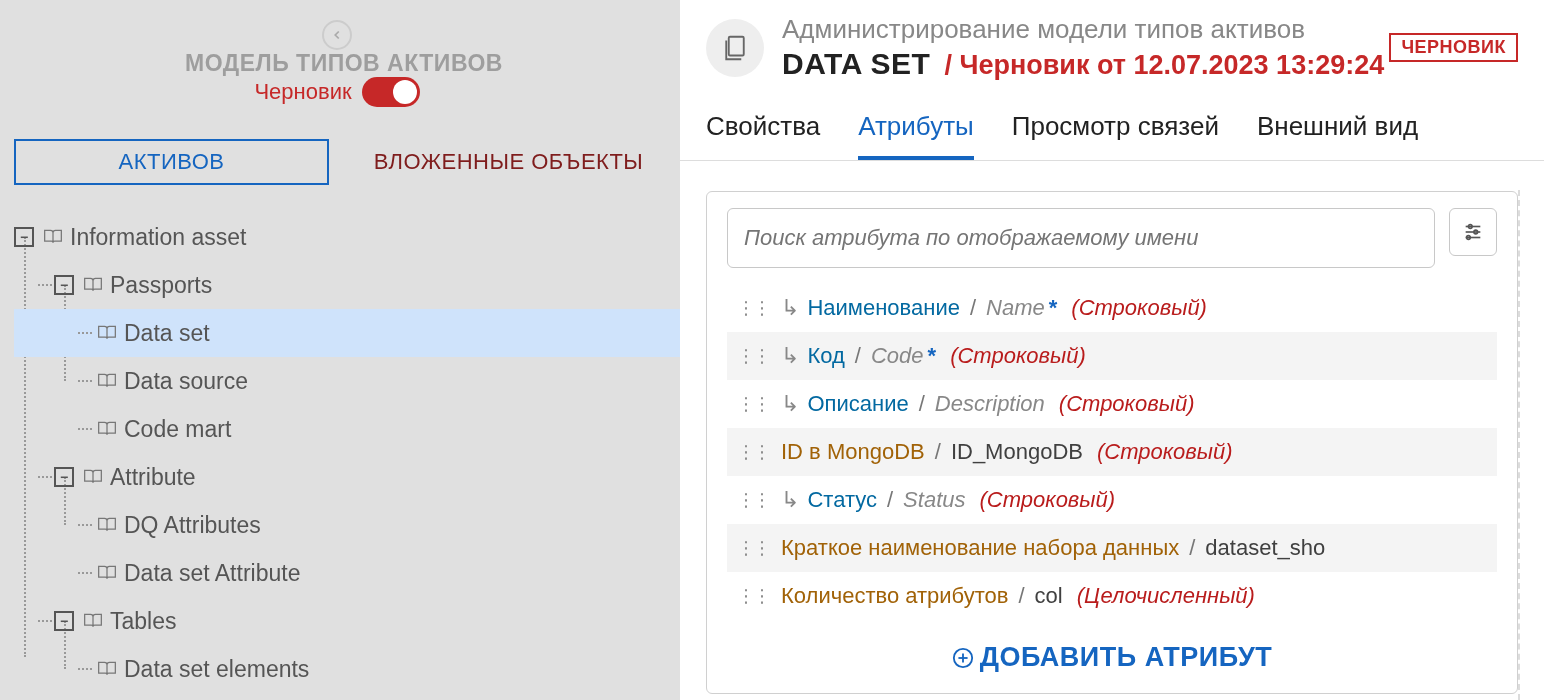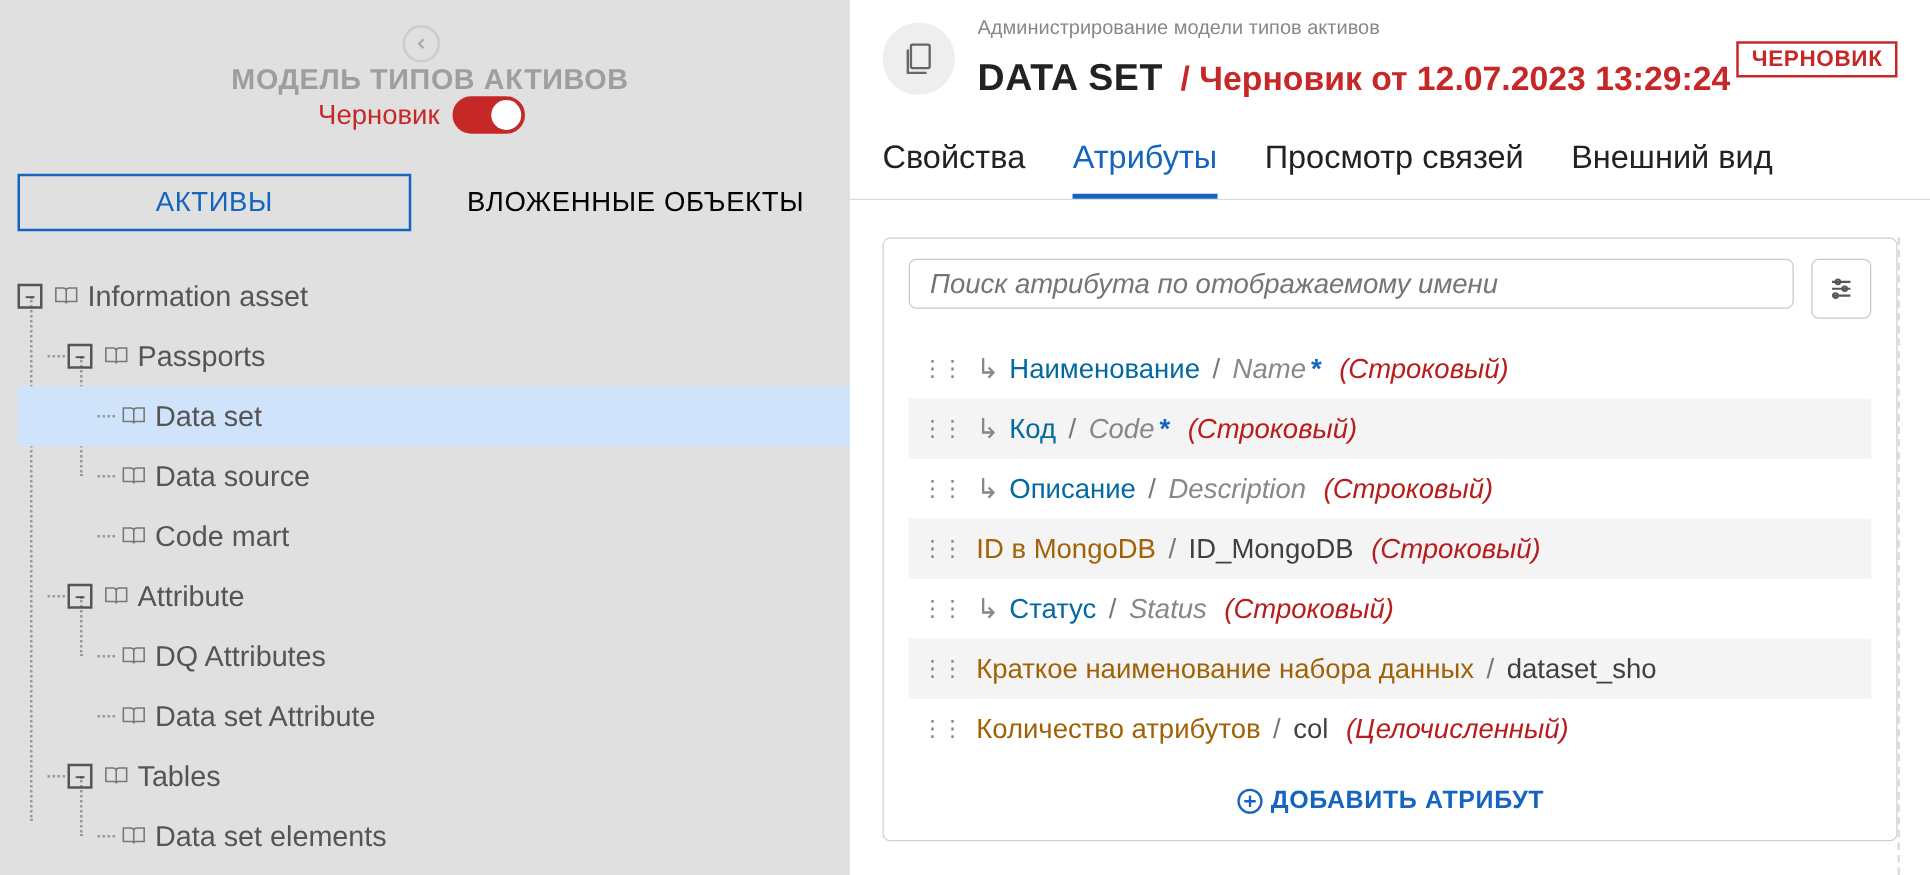--- a/index.html
+++ b/index.html
@@ -12,71 +12,71 @@
 .lp-title { flex:1; margin-left:14px; font-size:23px; font-weight:700; color:#9e9e9e; letter-spacing:.5px; }
 .toggle-wrap { display:flex; align-items:center; gap:10px; }
 .toggle-label { color:#c62828; font-size:22px; font-weight:500; }
 .toggle { width:58px; height:30px; background:#c62828; border-radius:15px; position:relative; cursor:pointer; }
 .toggle::after { content:""; position:absolute; width:24px; height:24px; background:#fff; border-radius:50%; top:3px; right:3px; }
 
 
 .lp-tabs { display:flex; gap:22px; padding:14px 14px 28px 14px; }
 .lp-tab { flex:1; height:46px; display:flex; align-items:center; justify-content:center; font-size:22px; letter-spacing:.5px; cursor:pointer; border:2px solid transparent; }
 .lp-tab.active { border:2px solid #1565c0; color:#1565c0; font-weight:500; }
-.lp-tab.inactive { color:#000000; }
+.lp-tab.inactive { color:#7f1d1d; }
 
 
 .tree { position:relative; padding-left:14px; font-size:23px; color:#555; }
 .tree-row { display:flex; align-items:center; height:48px; position:relative; }
 .tree-row.sel { background:#cfe3fb; width:100%; }
 .expander { width:20px; height:20px; border:2px solid #555; display:flex; align-items:center; justify-content:center; font-size:14px; font-weight:bold; color:#555; margin-right:6px; cursor:pointer; line-height:1; }
 .book-icon { display:inline-flex; margin-right:4px; color:#777; }
 .tree-label { cursor:pointer; }
 .indent-1 { padding-left:40px; }
 .indent-2 { padding-left:80px; }
 
 .v-line { position:absolute; border-left:2px dotted #999; }
 .h-line { position:absolute; border-top:2px dotted #999; width:14px; }
 
 
 .right-panel { flex:1; height:100%; background:#fff; display:flex; flex-direction:column; position:relative; }
 .rp-header { display:flex; align-items:center; padding:14px 26px 6px 26px; }
 .doc-icon { width:58px; height:58px; border-radius:50%; background:#eee; display:flex; align-items:center; justify-content:center; color:#666; margin-right:18px; }
 .rp-header-text { flex:1; }
-.rp-bread { color:#888; font-size:16px; margin-bottom:14px; }
+.rp-bread { color:#888; font-size:26px; margin-bottom:2px; }
 .rp-title-row { display:flex; align-items:baseline; gap:14px; flex-wrap:nowrap; white-space:nowrap; }
 .rp-title { font-size:30px; font-weight:800; color:#222; letter-spacing:.5px; }
 .rp-draft-date { font-size:27px; font-weight:700; color:#c62828; }
 .badge { border:2px solid #c62828; color:#c62828; padding:2px 10px; font-size:18px; font-weight:600; margin-left:auto; letter-spacing:.5px; }
 
 
 .rp-tabs { display:flex; gap:38px; padding:24px 26px 0 26px; border-bottom:1px solid #ddd; }
 .rp-tab { font-size:26px; color:#222; padding-bottom:14px; cursor:pointer; border-bottom:4px solid transparent; }
 .rp-tab.active { color:#1565c0; border-bottom:4px solid #1565c0; }
 
 
 .attr-card { margin:30px 26px 0 26px; border:1px solid #d0d0d0; border-radius:6px; padding:16px 20px 20px 20px; position:relative; }
 .attr-top { display:flex; gap:14px; margin-bottom:16px; }
-.search-input { flex:1; height:40px; border:1px solid #c8c8c8; border-radius:6px; padding:0 16px; font-size:22px; color:#555; font-style:italic; }
+.search-input { flex:1; height:60px; border:1px solid #c8c8c8; border-radius:6px; padding:0 16px; font-size:22px; color:#555; font-style:italic; }
 .filter-btn { width:48px; height:48px; border:1px solid #c8c8c8; border-radius:6px; display:flex; align-items:center; justify-content:center; color:#555; cursor:pointer; }
 
 .attr-list { display:flex; flex-direction:column; }
 .attr-row { display:flex; align-items:center; height:48px; font-size:22px; padding:0 10px; }
 .attr-row.alt { background:#f4f4f4; }
 .drag-handle { color:#888; margin-right:12px; cursor:grab; font-size:18px; letter-spacing:-2px; }
 .inherit-arrow { color:#888; margin-right:8px; }
 .attr-label-ru { color:#0369a1; }
 .attr-label-plain { color:#a16207; }
 .sep { color:#777; margin:0 10px; }
 .attr-code { color:#888; font-style:italic; }
 .attr-code.plain { color:#404040; font-style:normal; }
 .req-star { color:#1565c0; font-weight:700; margin-left:4px; }
 .attr-type { color:#b91c1c; font-style:italic; margin-left:14px; }
 
-.add-attr { display:flex; align-items:center; justify-content:center; gap:6px; margin-top:22px; color:#1565c0; font-size:20px; font-weight:600; letter-spacing:.5px; cursor:pointer; }
+.add-attr { display:flex; align-items:center; justify-content:center; gap:6px; margin-top:22px; color:#1565c0; font-size:27px; font-weight:600; letter-spacing:.5px; cursor:pointer; }
 
 .right-divider { position:absolute; right:24px; top:190px; bottom:0; border-left:2px dashed #dcdcdc; }
 </style>
 </head>
 <body>
 
 <div class="left-panel">
   <div class="lp-header">
     <div class="back-btn">
       <svg width="14" height="14" viewBox="0 0 24 24" fill="none" stroke="currentColor" stroke-width="3">
@@ -84,21 +84,21 @@
         </svg>
     </div>
     <div class="lp-title">МОДЕЛЬ ТИПОВ АКТИВОВ</div>
     <div class="toggle-wrap">
       <span class="toggle-label">Черновик</span>
       <div class="toggle"></div>
     </div>
   </div>
 
   <div class="lp-tabs">
-    <div class="lp-tab active">АКТИВЫ</div>
+    <div class="lp-tab active">АКТИВОВ</div>
     <div class="lp-tab inactive">ВЛОЖЕННЫЕ ОБЪЕКТЫ</div>
   </div>
 
   <div class="tree">
 
     <div class="v-line" style="left:24px; top:24px; height:420px;"></div>
     <div class="v-line" style="left:64px; top:72px; height:96px;"></div>
     <div class="v-line" style="left:64px; top:264px; height:48px;"></div>
     <div class="v-line" style="left:64px; top:408px; height:48px;"></div>
 

